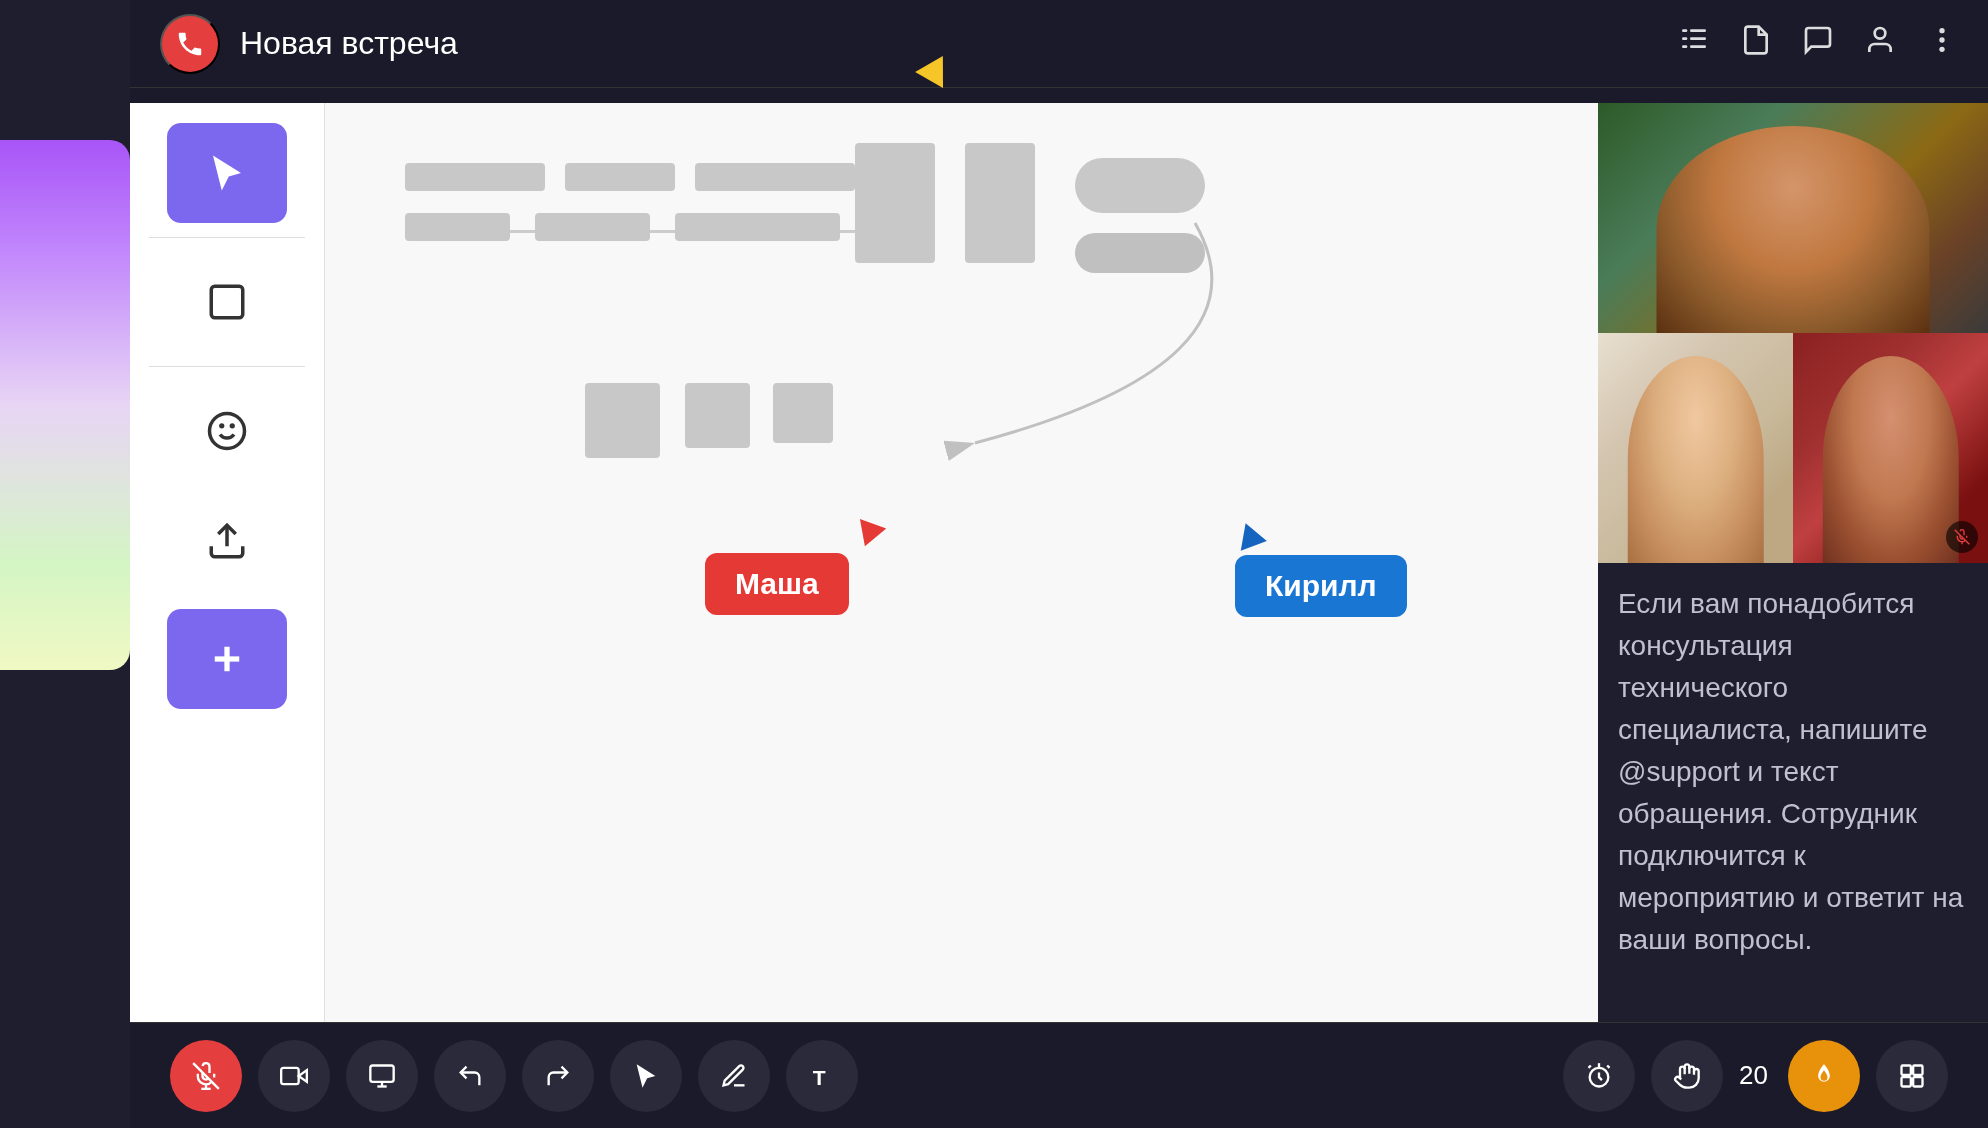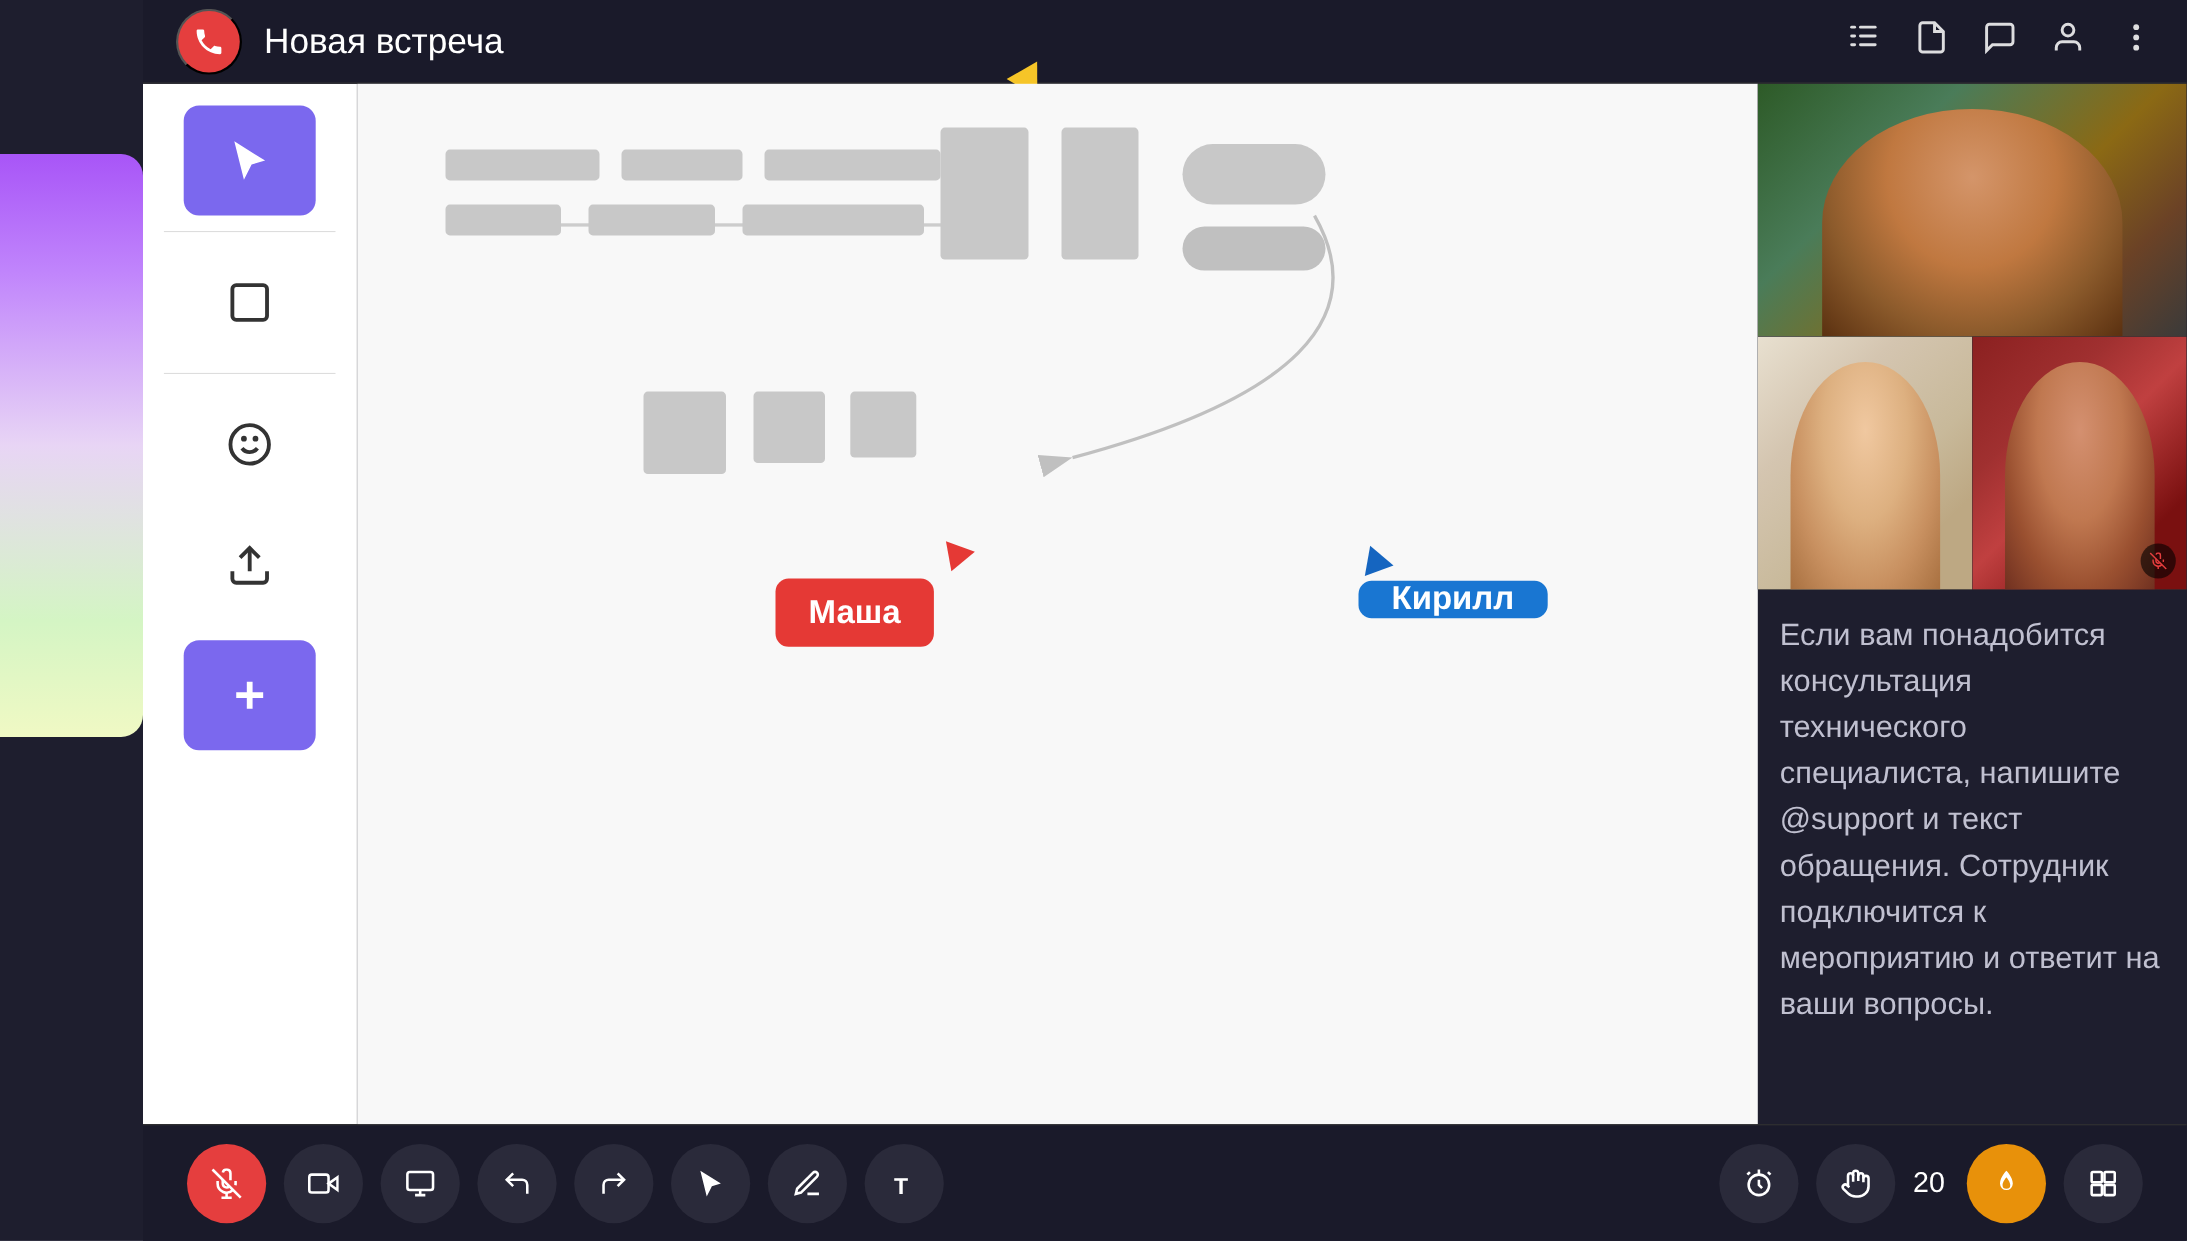--- a/index.html
+++ b/index.html
@@ -43,21 +43,21 @@
       top: 0;
       right: 0;
       bottom: 0;
       background: #1a1a2a;
       display: flex;
       flex-direction: column;
     }
 
     
     .header {
-      height: 76px;
+      height: 88px;
       background: #1a1a2a;
       display: flex;
       align-items: center;
       padding: 0 30px;
       border-bottom: 1px solid #333;
       position: relative;
     }
 
     .end-call-btn {
       width: 60px;
@@ -132,20 +132,21 @@
       font-size: 28px;
       cursor: pointer;
       opacity: 0.85;
     }
 
     
     .content-area {
       flex: 1;
       display: flex;
       overflow: hidden;
+      margin-top: 15px;
     }
 
     
     .toolbar {
       width: 195px;
       background: white;
       display: flex;
       flex-direction: column;
       align-items: center;
       padding: 20px 0;
@@ -239,21 +240,21 @@
       border-left: 24px solid #1565c0;
       transform: rotate(10deg);
     }
 
     .cursor-kirill-label {
       position: absolute;
       top: 452px;
       left: 910px;
       background: #1976d2;
       color: white;
-      padding: 0 30px;
+      padding: 14px 30px;
       border-radius: 12px;
       font-size: 30px;
       font-weight: 600;
     }
 
     
     .right-panel {
       width: 390px;
       background: #1e1e2e;
       display: flex;

